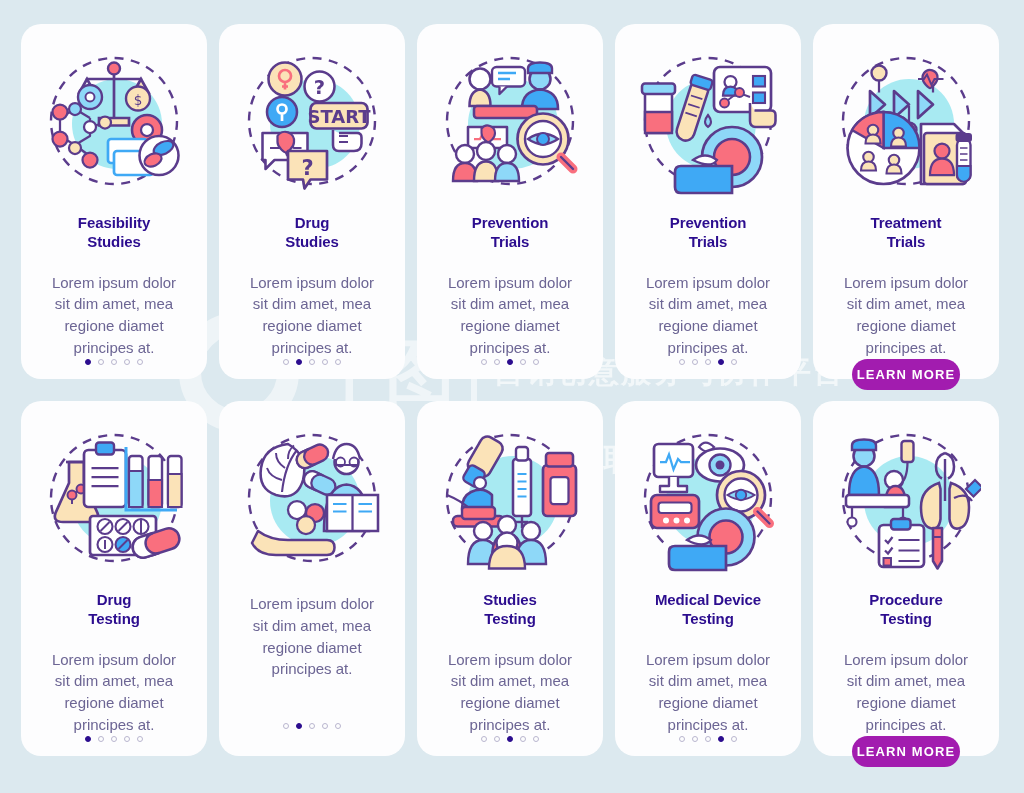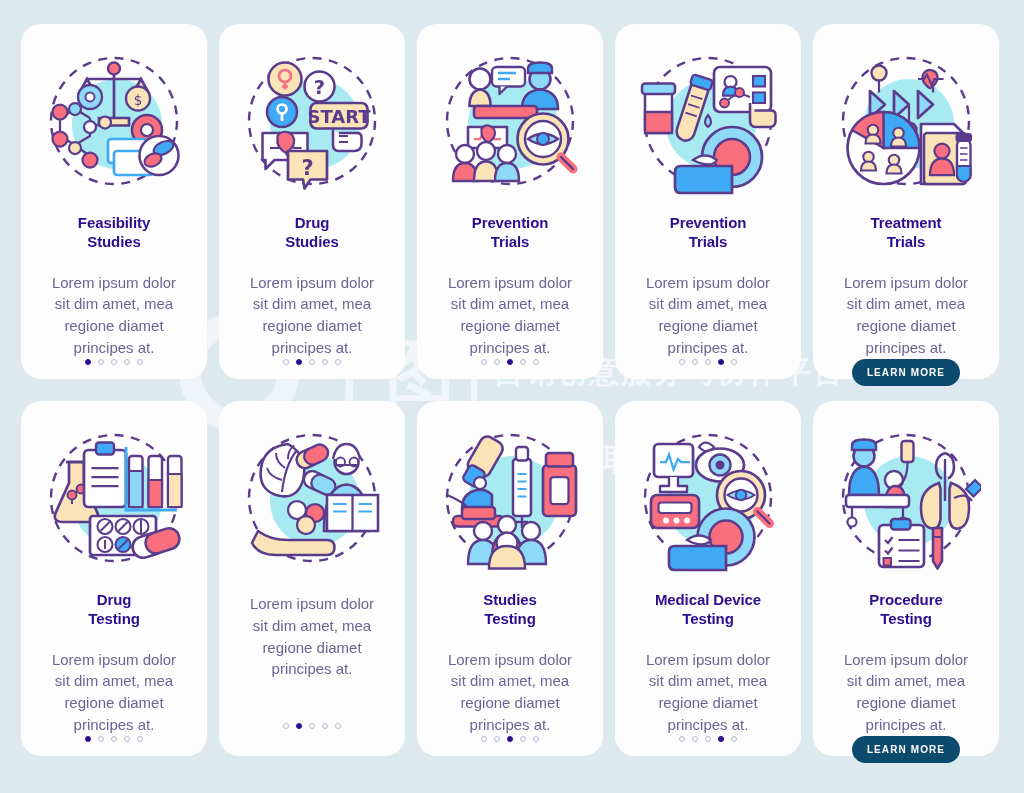--- a/index.html
+++ b/index.html
@@ -81,26 +81,26 @@
   .spacer { flex:1; }
 
   .dots { display:flex; gap:7px; margin-bottom:27px; }
   .dot {
     width:6px; height:6px; border-radius:50%;
     border:1.3px solid #b9b6cf; background:transparent;
   }
   .dot.active { background:#2c0d8f; border-color:#2c0d8f; }
 
   .learn-btn {
-    background:#0c4a6e;
+    background:#a21caf;
     color:#ffffff;
     border:none;
     border-radius:20px;
     font-family:"Liberation Sans", sans-serif;
-    font-size:10px;
+    font-size:13px;
     font-weight:bold;
     letter-spacing:1.1px;
     padding:8px 0;
     width:108px;
     margin-bottom:22px;
     cursor:pointer;
   }
 </style>
 </head>
 <body>

